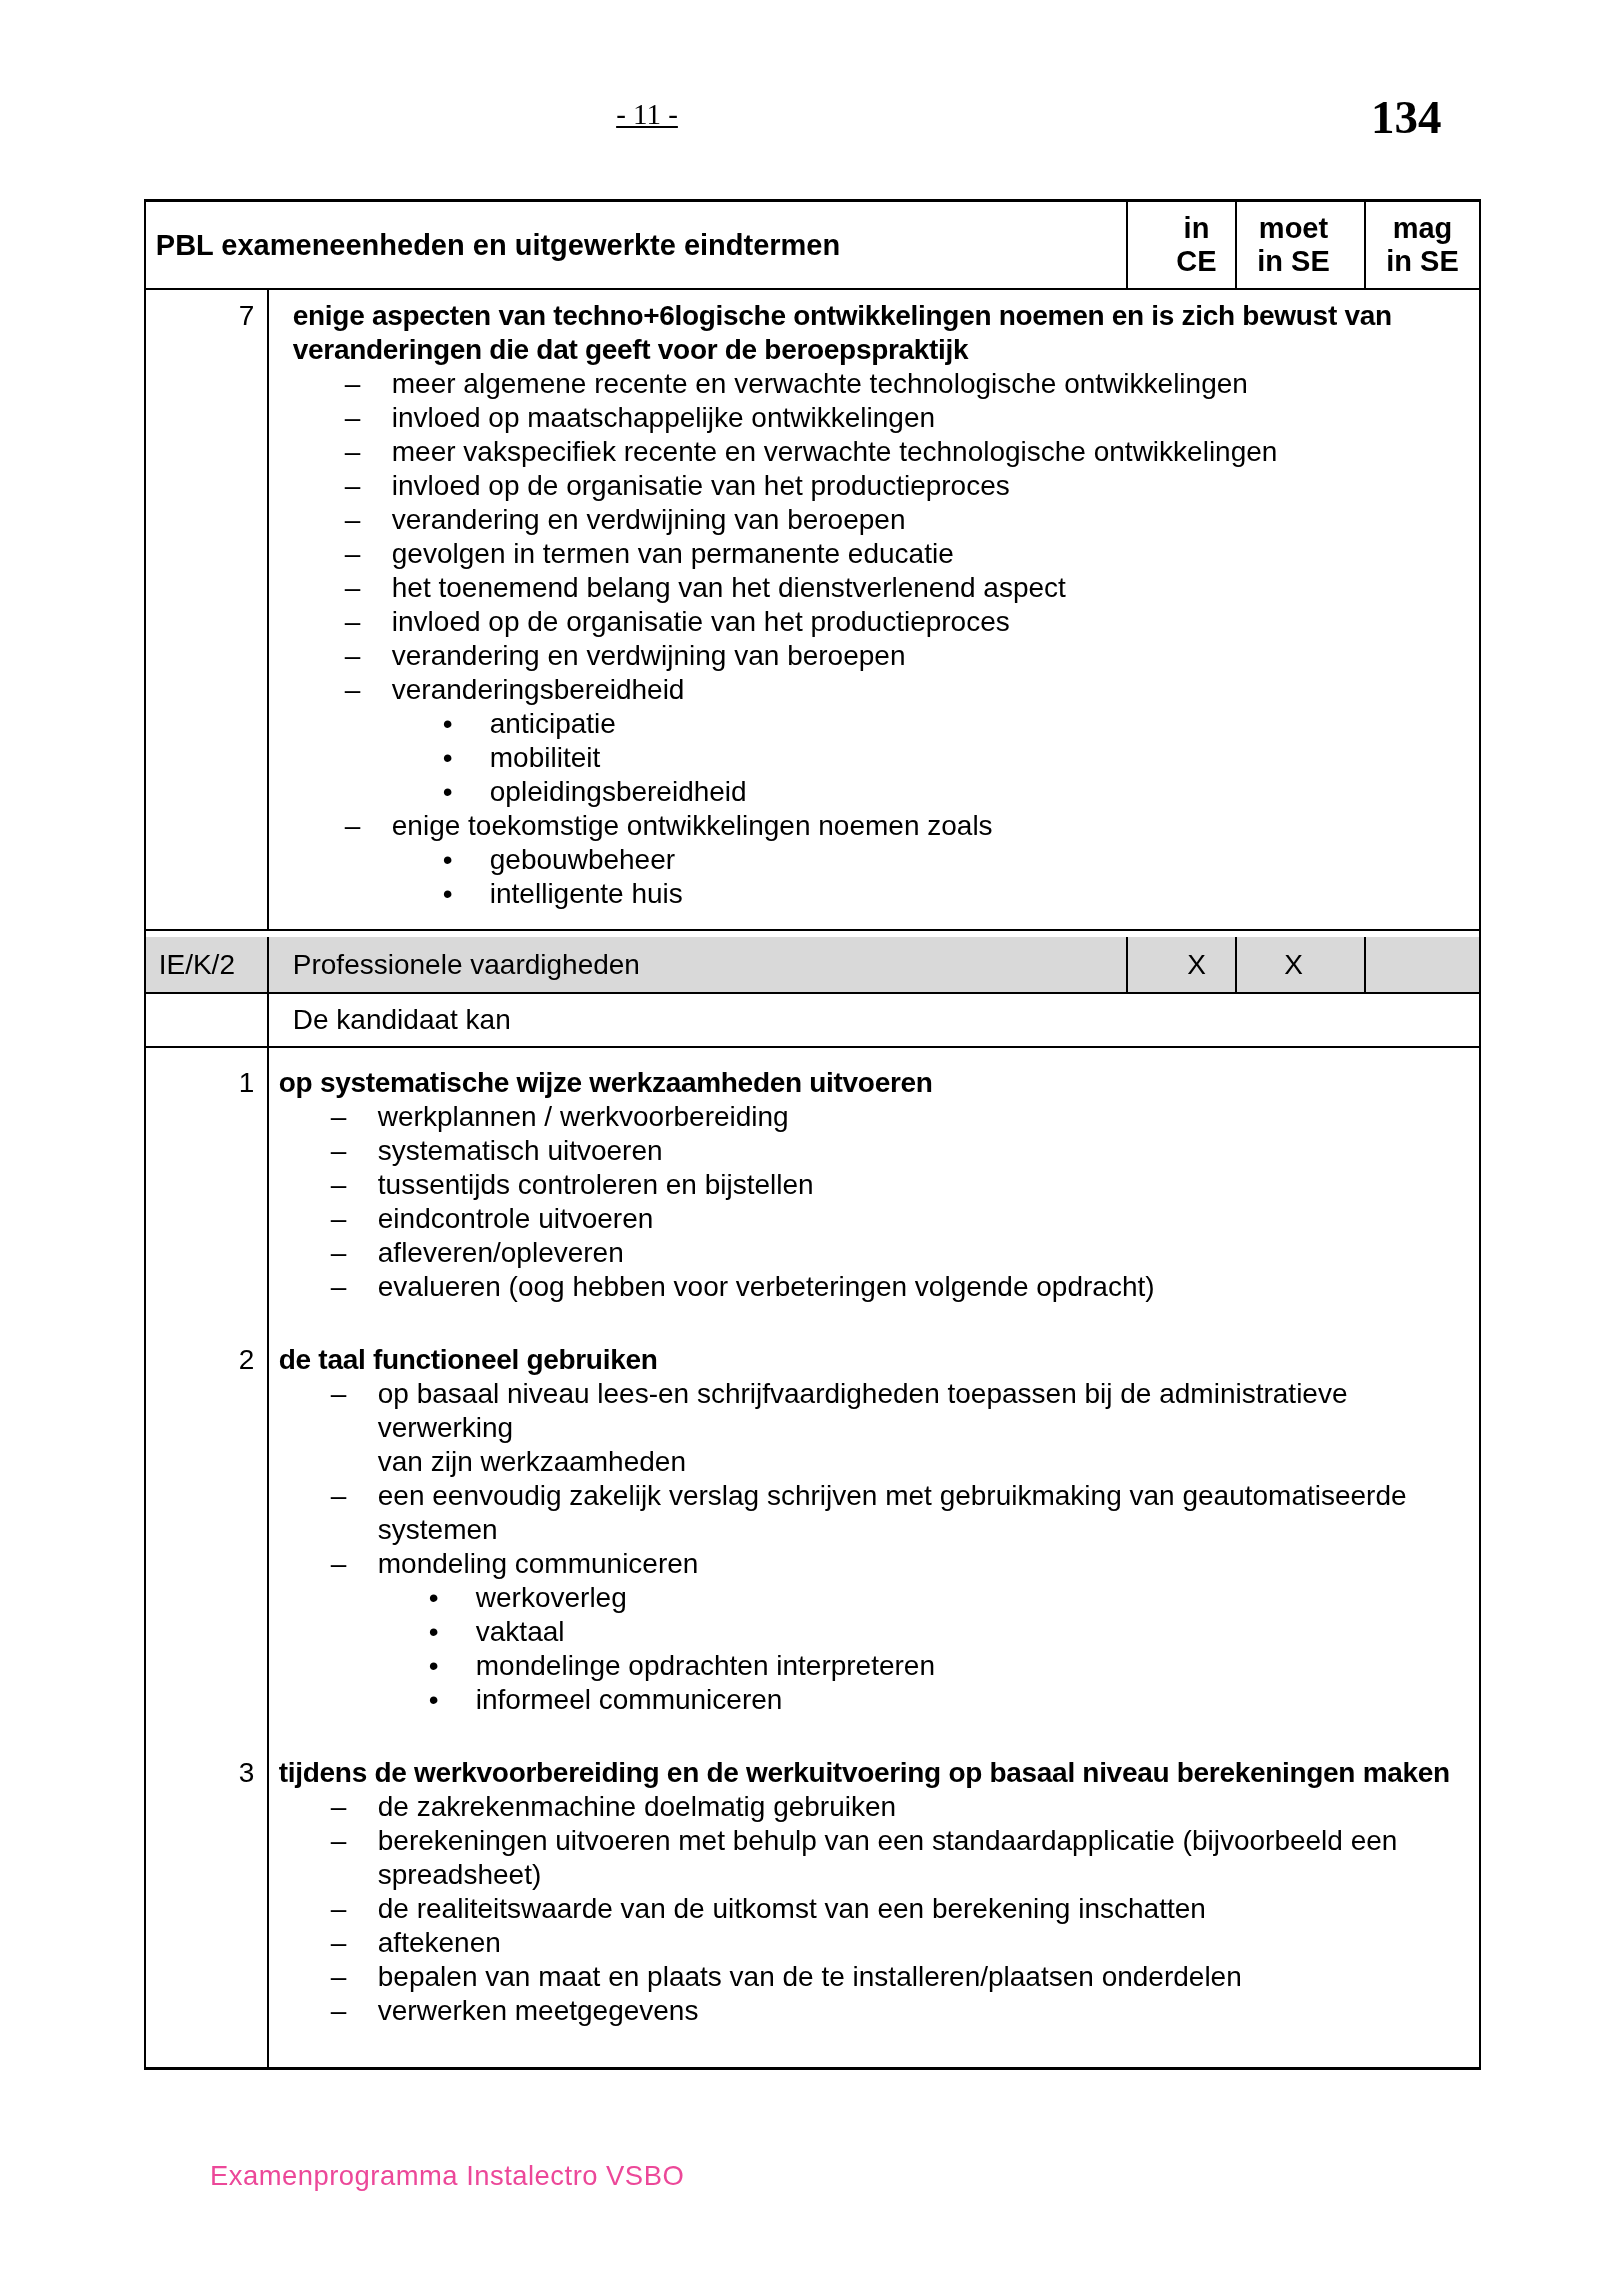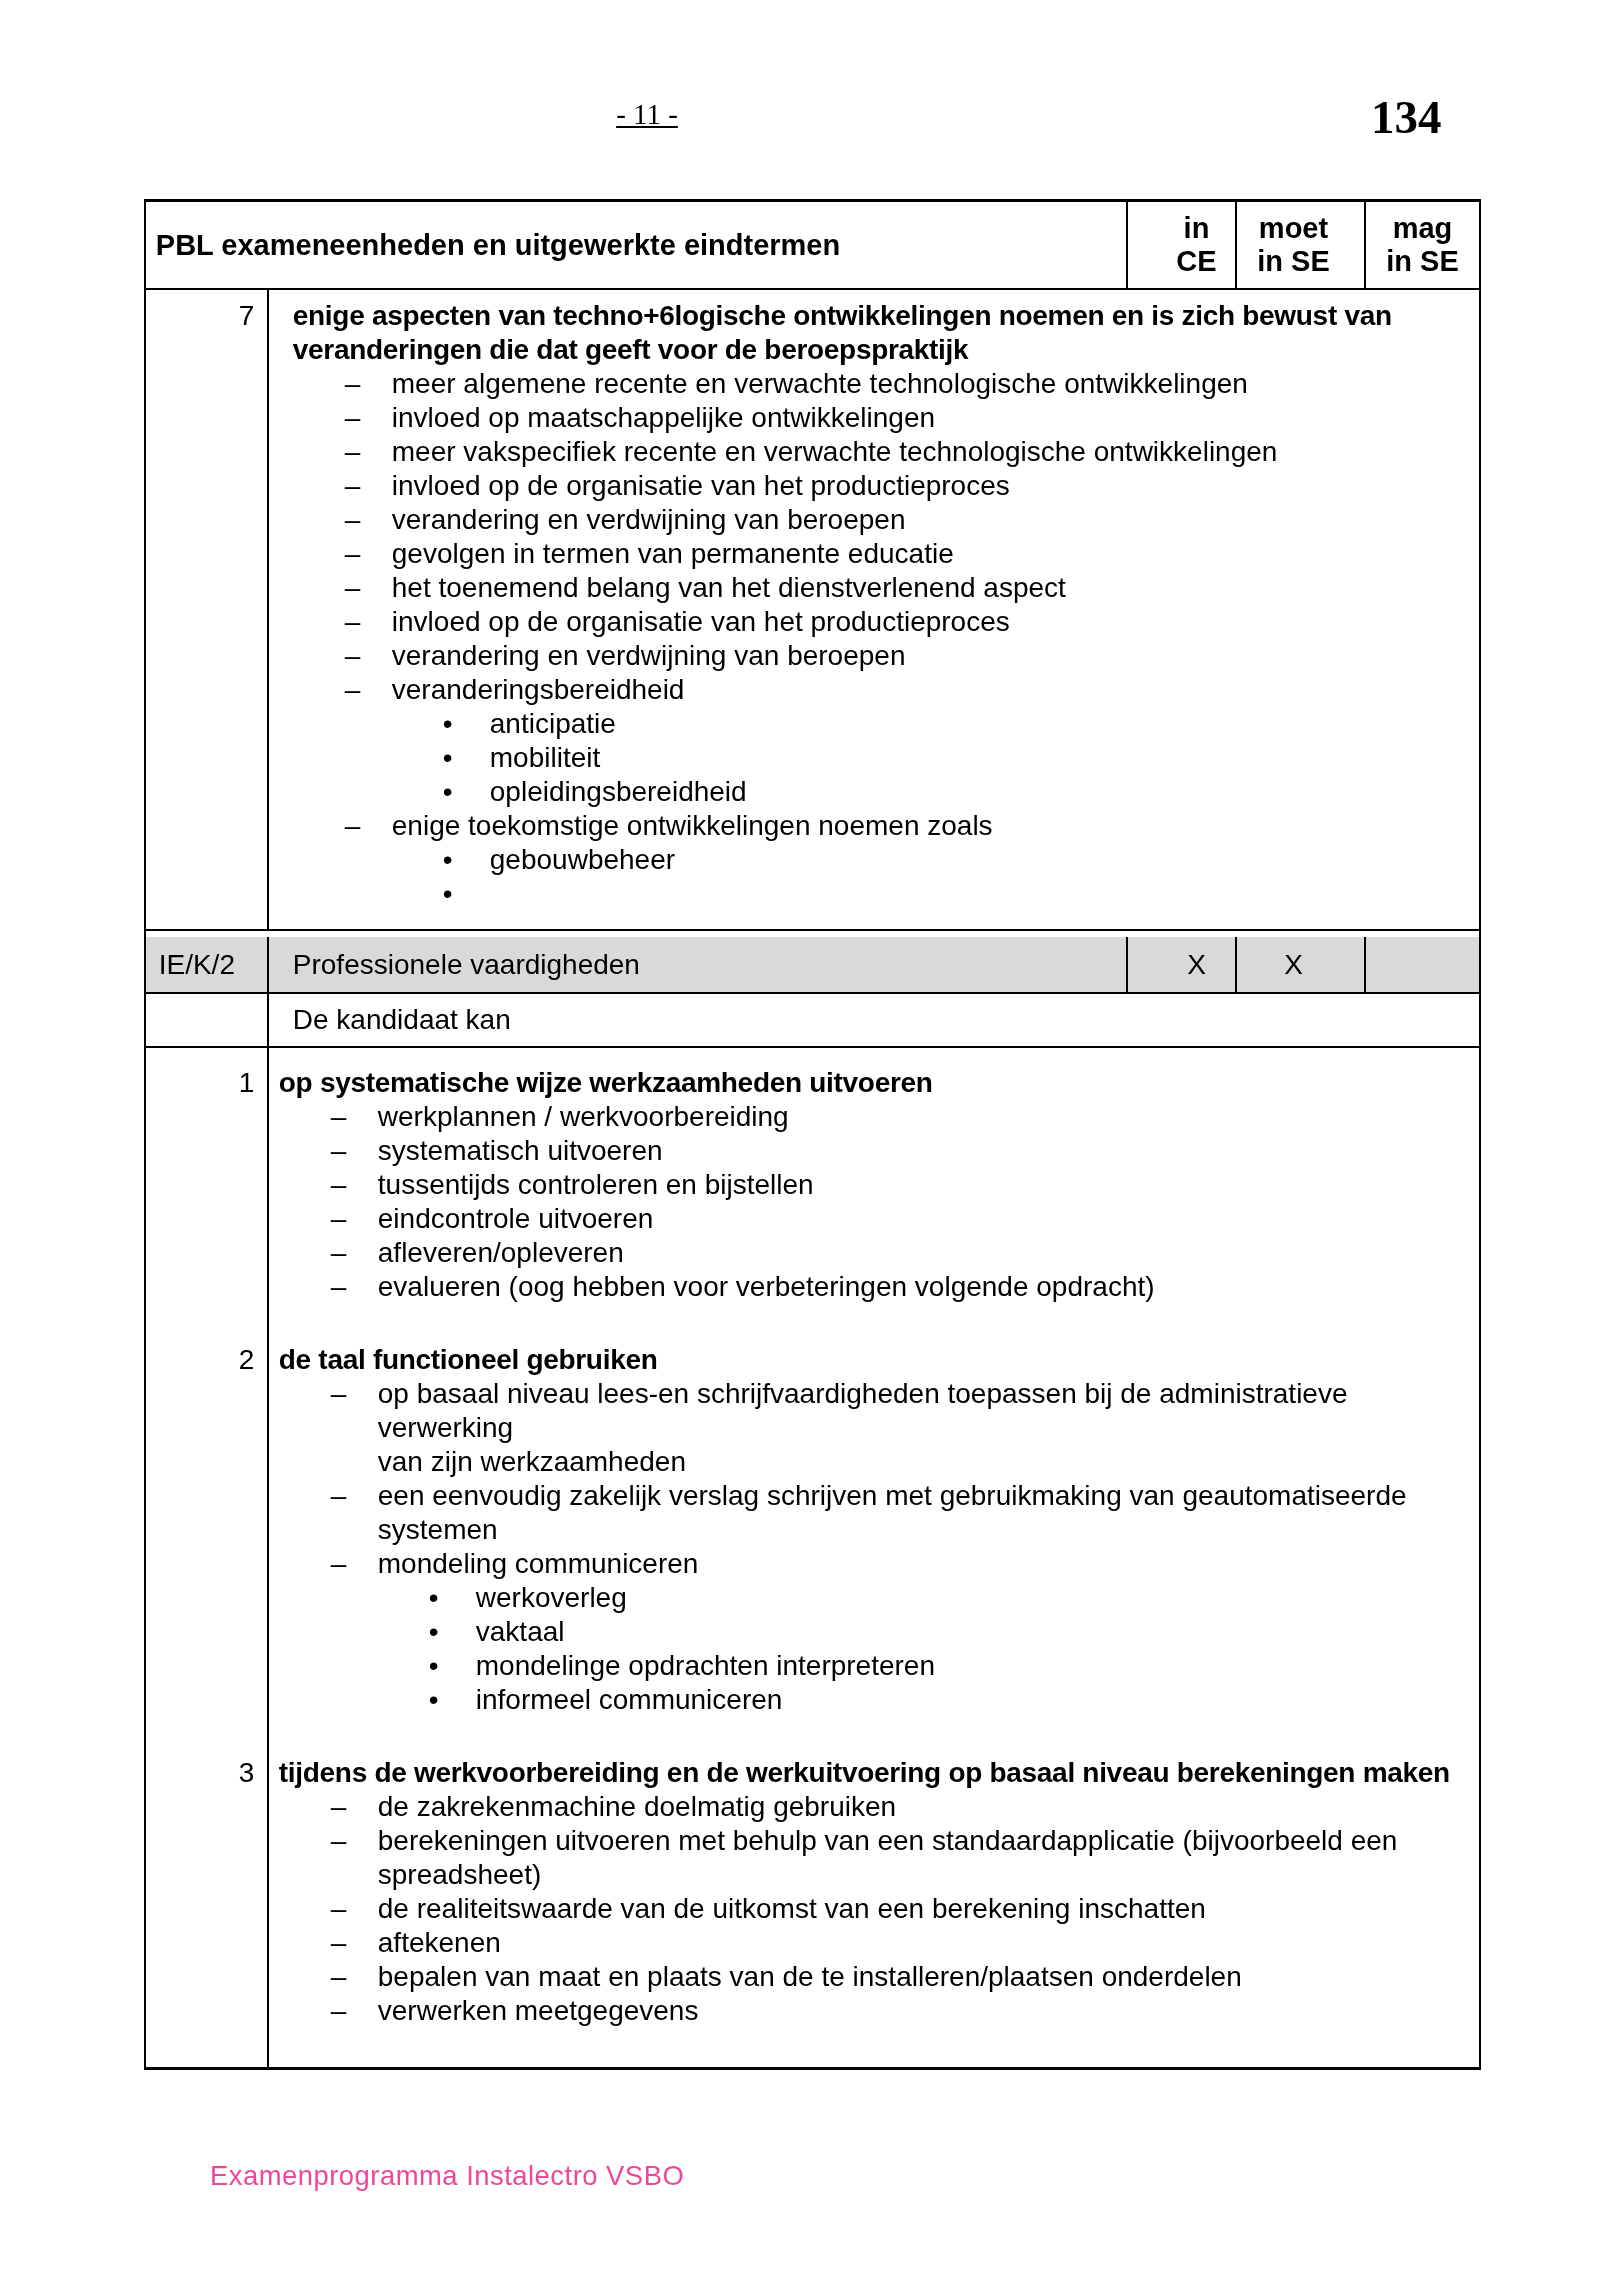--- a/index.html
+++ b/index.html
@@ -149,20 +149,21 @@
             <div class="li l1">
               <span class="marker">–</span>
               <span class="txt">enige toekomstige ontwikkelingen noemen zoals</span>
             </div>
             <div class="li l2">
               <span class="marker">•</span>
               <span class="txt">gebouwbeheer</span>
             </div>
             <div class="li l2">
               <span class="marker">•</span>
+              <span class="txt">intelligente huis</span>
             </div>
           </div>
       </div>
     </div>
 
     <div class="row r-section">
       <div class="sec-id">IE/K/2</div>
       <div class="sec-title">Professionele vaardigheden</div>
       <div class="sec-x w97">X</div>
       <div class="sec-x w101">X</div>

